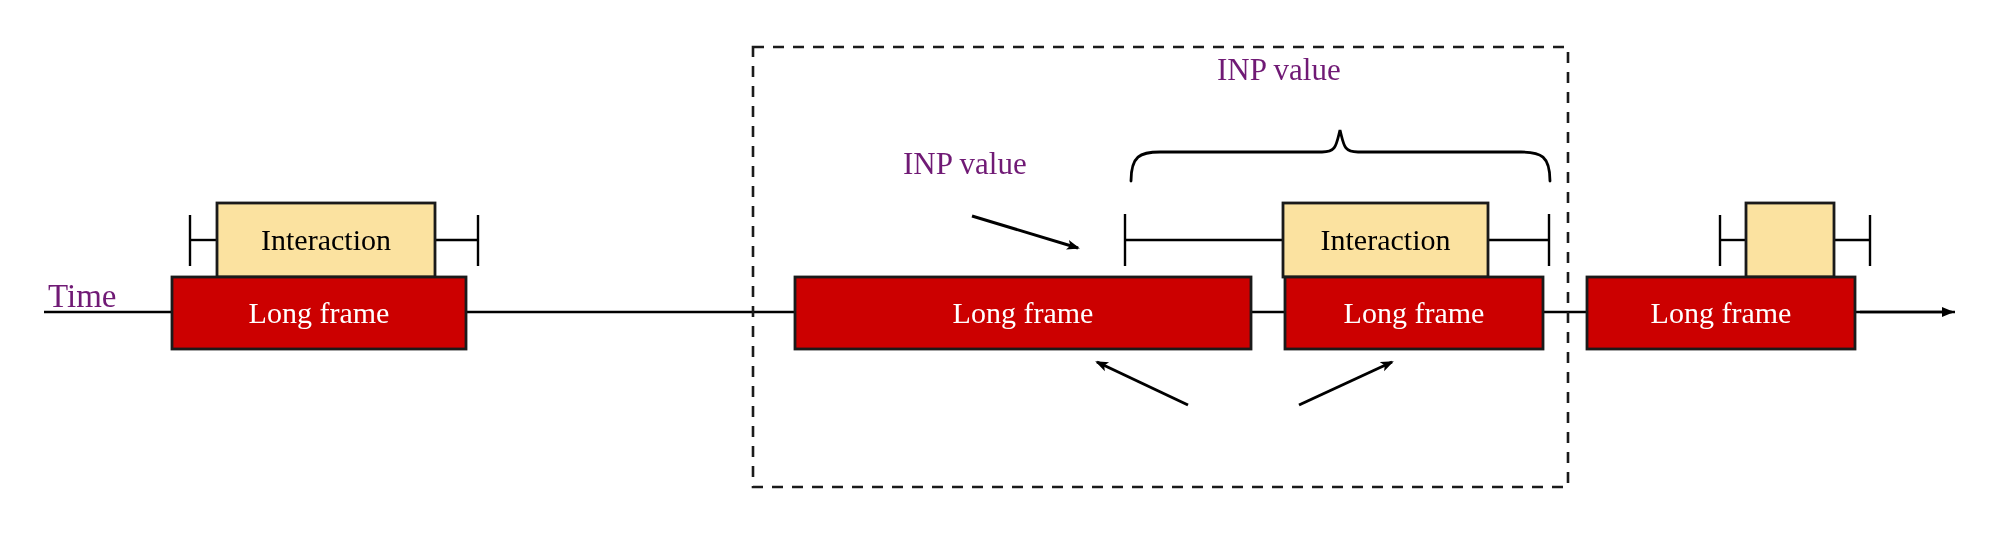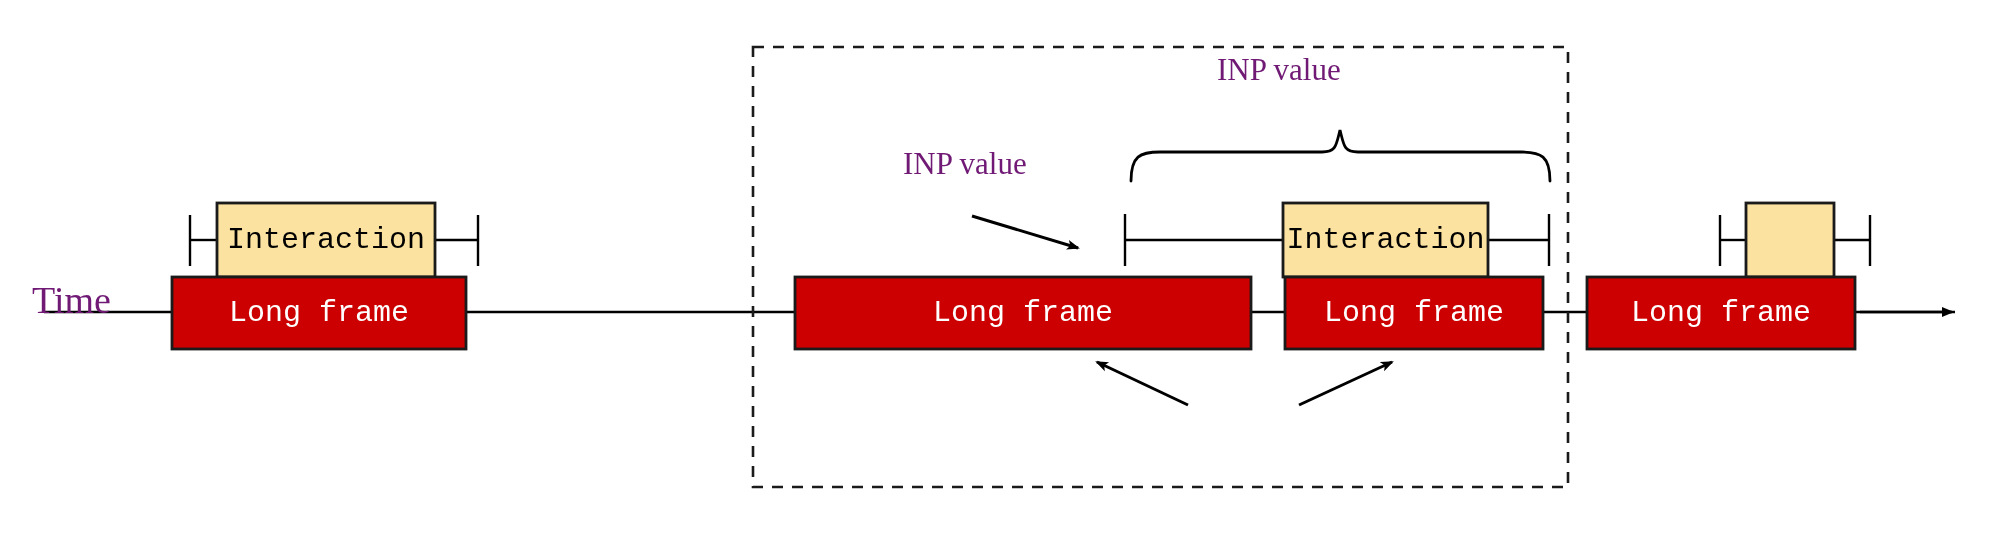--- a/index.html
+++ b/index.html
@@ -27,21 +27,21 @@
     white-space: nowrap;
     color: #701a75;
     font-family: Liberation Serif, serif;
   }
   .box-label {
     position: absolute;
     display: flex;
     align-items: center;
     justify-content: center;
     white-space: nowrap;
-    font-family: Liberation Mono, monospace;
+    font-family: Liberation Serif, serif;
     pointer-events: none;
   }
 </style>
 </head>
 <body>
 
 <div id="stage">
 
   <svg width="2004" height="546">
     <defs>
@@ -95,21 +95,21 @@
     <g>
       <line x1="1720" y1="215" x2="1720" y2="266" stroke="#000000" stroke-width="2.4"></line>
       <line x1="1720" y1="240" x2="1747" y2="240" stroke="#000000" stroke-width="2.4"></line>
       <line x1="1833" y1="240" x2="1870" y2="240" stroke="#000000" stroke-width="2.4"></line>
       <line x1="1870" y1="215" x2="1870" y2="266" stroke="#000000" stroke-width="2.4"></line>
     </g>
     <rect x="1746" y="203" width="88" height="74" fill="#FBE2A0" stroke="#1A1A1A" stroke-width="2.8"></rect>
     <rect x="1587" y="277" width="268" height="72" fill="#CC0000" stroke="#1A1A1A" stroke-width="2.8"></rect>
   </svg>
 
-  <div class="lbl" style="left:32px; top:278px; font-size:38px;">Time</div>
+  <div class="lbl" style="left:48px; top:278px; font-size:33px;">Time</div>
 
   <div class="box-label" style="left:217px; top:203px; width:218px; height:74px; font-size:30px; color:#000000;">Interaction</div>
   <div class="box-label" style="left:172px; top:277px; width:294px; height:72px; font-size:30px; color:#FFFFFF;">Long frame</div>
 
   <div class="lbl" style="left:1217px; top:52px; font-size:31px;">INP value</div>
   <div class="lbl" style="left:903px; top:146px; font-size:31px;">INP value</div>
   <div class="box-label" style="left:1283px; top:203px; width:205px; height:74px; font-size:30px; color:#000000;">Interaction</div>
   <div class="box-label" style="left:795px; top:277px; width:456px; height:72px; font-size:30px; color:#FFFFFF;">Long frame</div>
   <div class="box-label" style="left:1285px; top:277px; width:258px; height:72px; font-size:30px; color:#FFFFFF;">Long frame</div>
 

